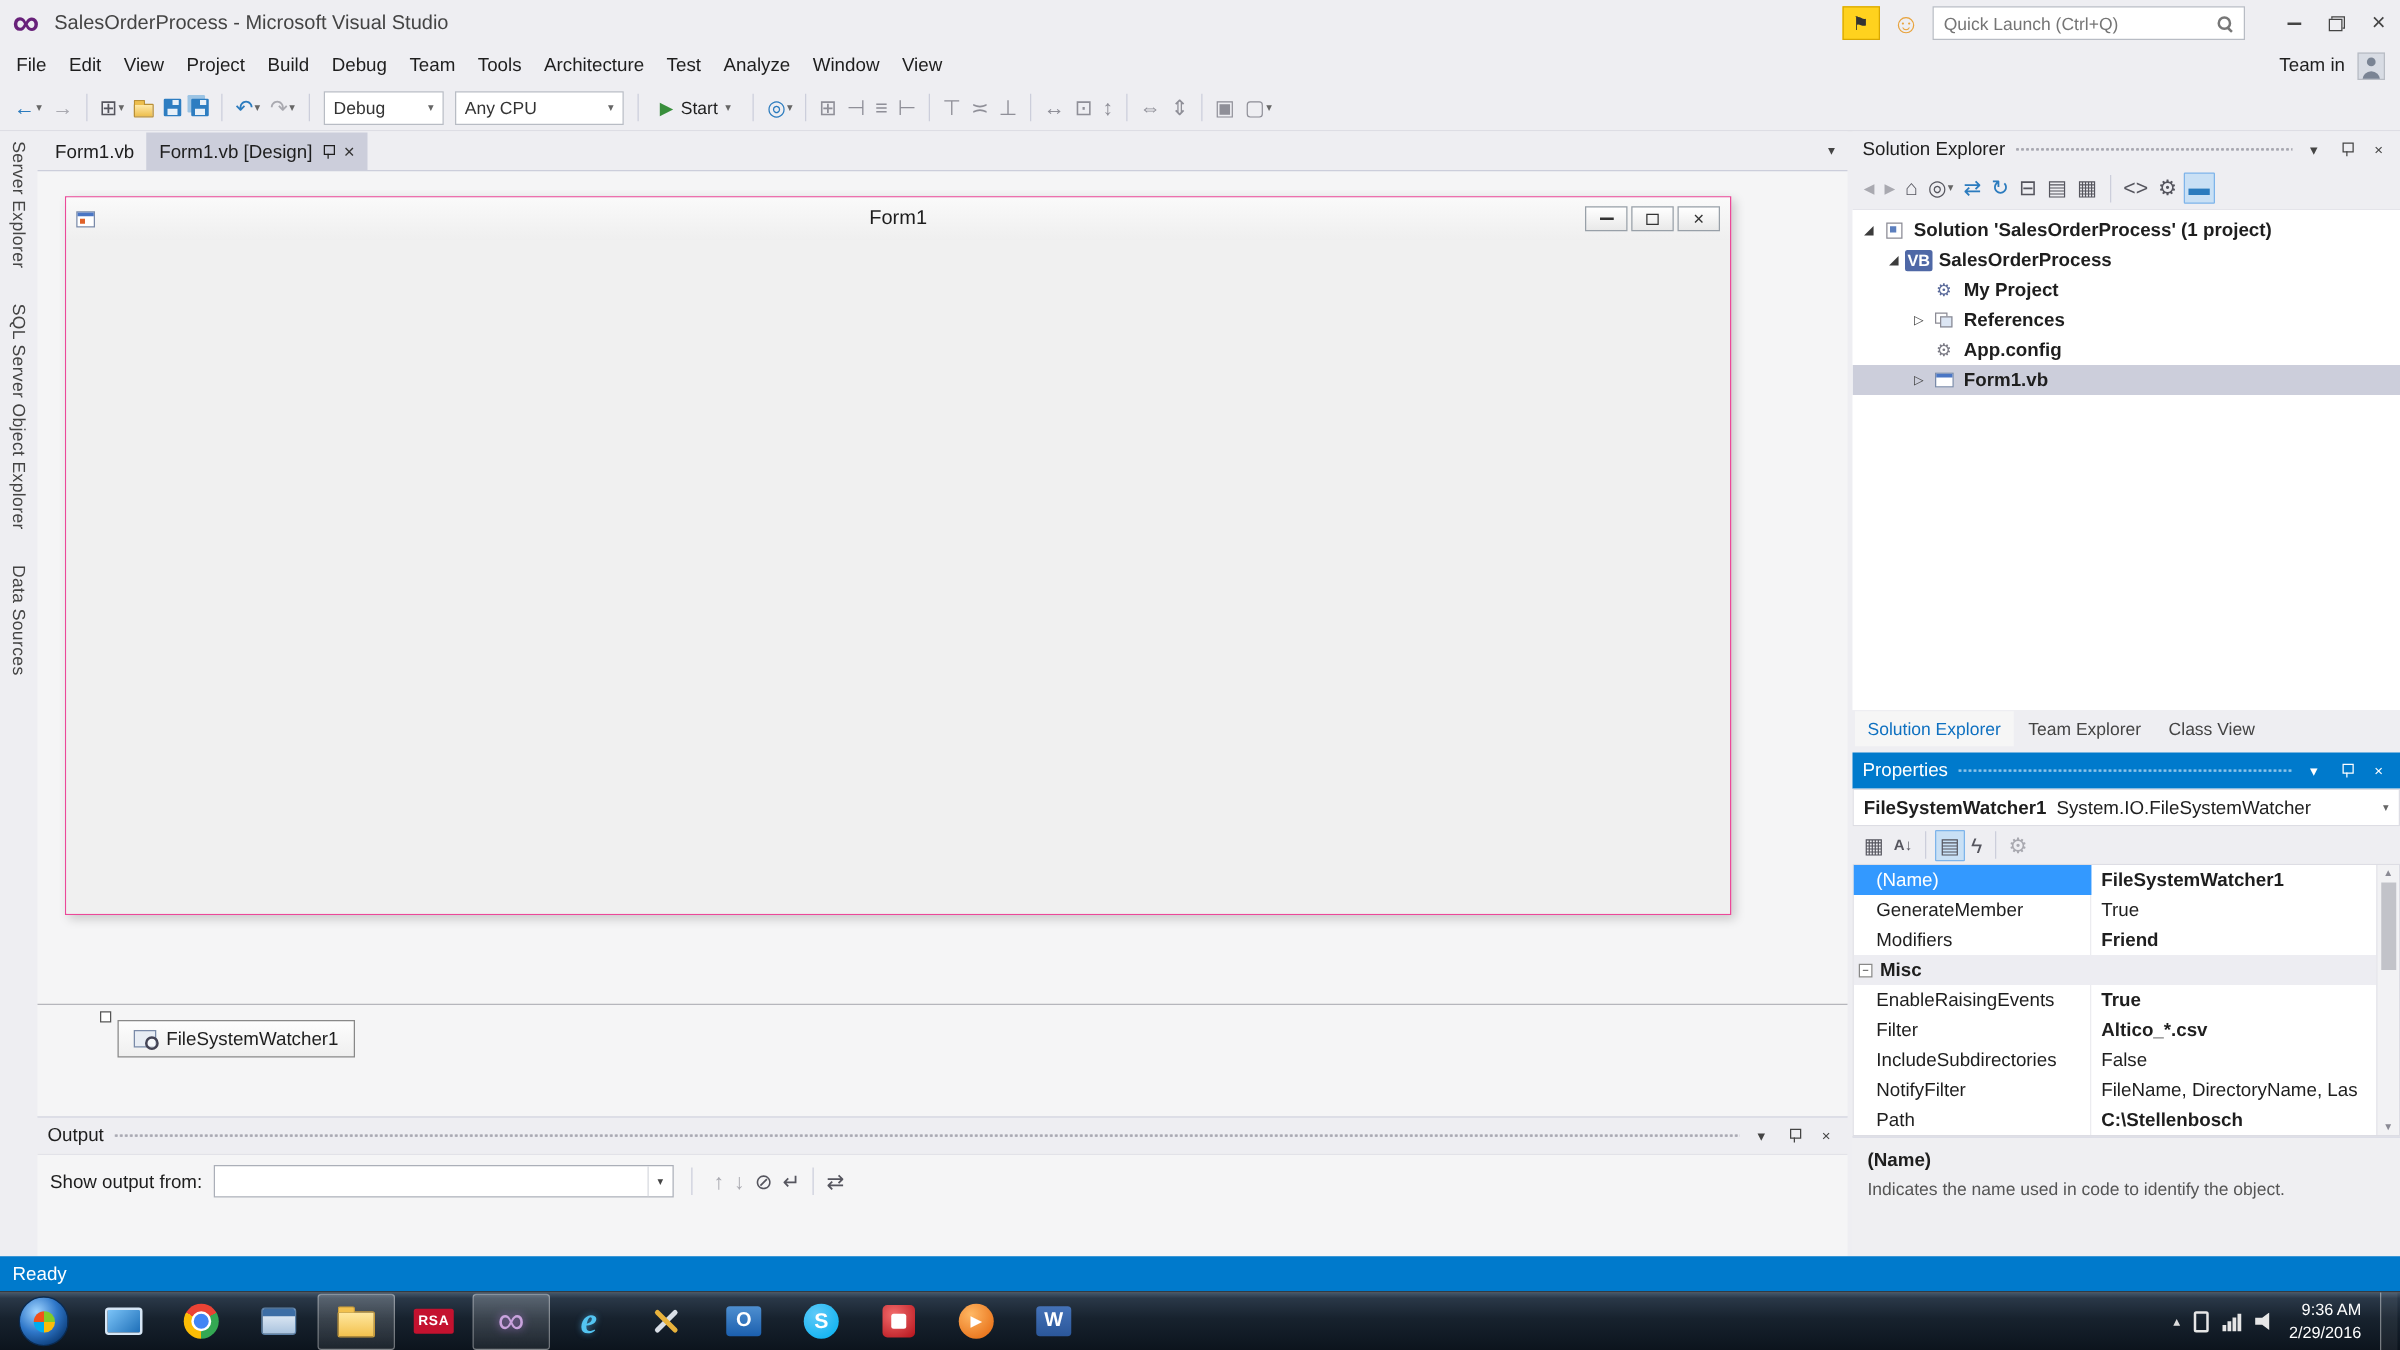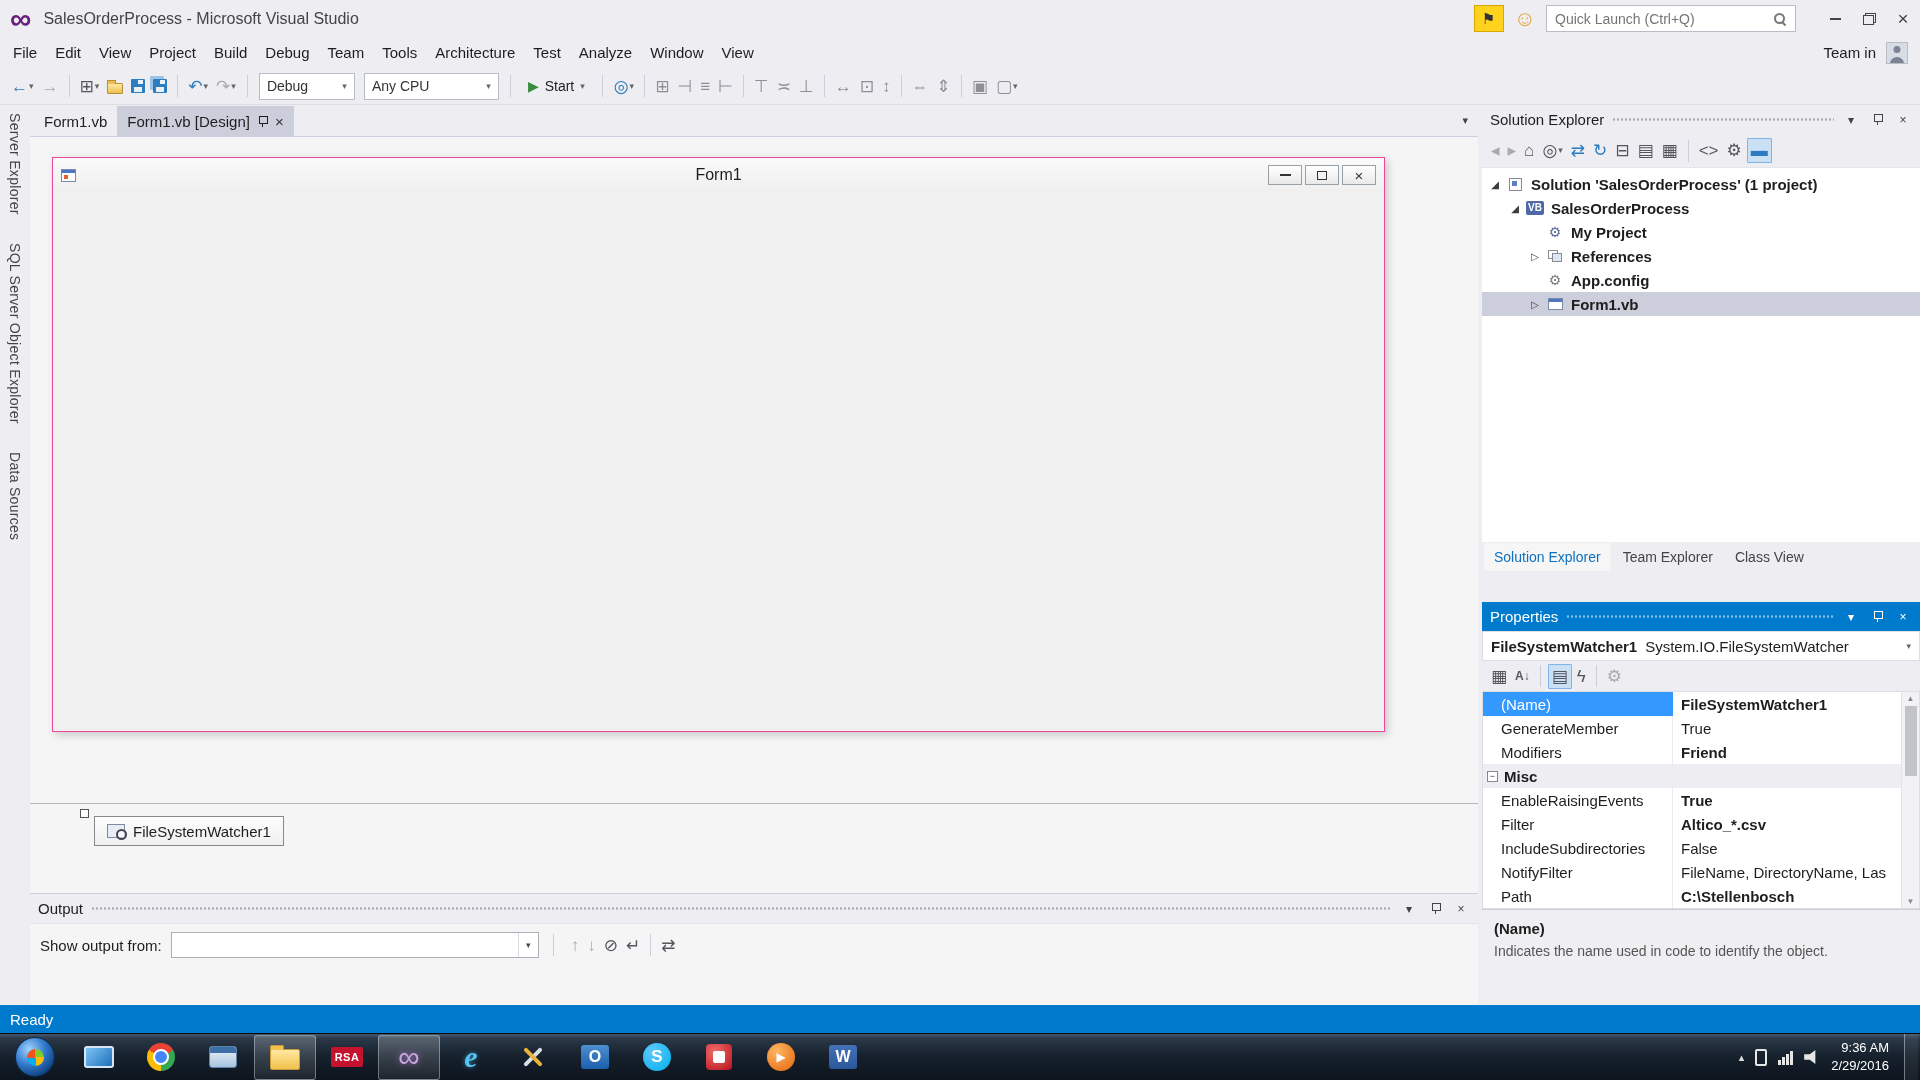--- a/index.html
+++ b/index.html
@@ -54,21 +54,21 @@
   .i-floppy{width:14px;height:14px;background:#2D7DC1;position:relative;border-radius:1px;}
   .i-floppy::before{content:"";position:absolute;left:3px;bottom:1px;width:8px;height:5px;background:#E8F0F8;}
   .i-floppy::after{content:"";position:absolute;right:2px;top:1px;width:5px;height:4px;background:#E8F0F8;}
   .i-floppy2{box-shadow:-3px -3px 0 0 #9CC4E4;}
 
   
   .main{flex:1;display:flex;min-height:0;}
   .leftstrip{width:30px;flex:none;display:flex;flex-direction:column;align-items:center;padding-top:8px;background:#EEEEF2;}
   .vtab{writing-mode:vertical-rl;font-size:14px;color:#444;margin-bottom:28px;letter-spacing:.3px;}
   .center{flex:1;display:flex;flex-direction:column;min-width:0;background:#EEEEF2;}
-  .right{width:438px;flex:none;margin-left:4px;display:flex;flex-direction:column;min-height:0;gap:26px;}
+  .right{width:438px;flex:none;margin-left:4px;display:flex;flex-direction:column;min-height:0;}
 
   
   .doctabs{height:31px;display:flex;align-items:flex-end;padding-left:4px;flex:none;}
   .dtab{height:30px;display:flex;align-items:center;padding:0 10px;font-size:15px;color:#1e1e1e;gap:8px;}
   .dtab.active{background:#CCCEDB;}
   .dtab .tx{font-size:15px;color:#333;}
   .overflow{margin-left:auto;margin-right:10px;align-self:center;color:#444;font-size:11px;}
   .pinic{width:9px;height:13px;position:relative;display:inline-block;}
   .pinic::before{content:"";position:absolute;top:1px;left:1px;width:7px;height:6px;border:1px solid currentColor;}
   .pinic::after{content:"";position:absolute;top:8px;left:4px;width:1px;height:4px;background:currentColor;}
@@ -122,21 +122,21 @@
   .tree{flex:1;background:#fff;overflow:hidden;padding-top:4px;border-top:1px solid #E4E4EA;}
   .trow{height:24px;display:flex;align-items:center;font-size:15px;color:#1e1e1e;white-space:nowrap;}
   .trow.selected{background:#CCCEDB;}
   .texp{width:18px;text-align:center;font-size:10px;color:#3c3c3c;flex:none;}
   .ticon{width:22px;flex:none;display:flex;justify-content:center;align-items:center;}
   .tlabel{margin-left:5px;font-weight:bold;}
   .b{font-weight:bold;}
   .tg{font-size:14px;line-height:1;}
   .ic-sol{width:13px;height:13px;border:1px solid #8A8A94;background:#fff;position:relative;}
   .ic-sol::after{content:"";position:absolute;left:2px;top:2px;width:5px;height:5px;background:#5C7FBE;}
-  .ic-vb{font-size:10px;font-weight:bold;color:#fff;background:#4F68A6;padding:2px 2px;border-radius:2px;line-height:1;}
+  .ic-vb{font-size:13px;font-weight:bold;color:#fff;background:#4F68A6;padding:2px 2px;border-radius:2px;line-height:1;}
   .ic-refs{width:14px;height:12px;position:relative;}
   .ic-refs::before{content:"";position:absolute;left:0;top:0;width:8px;height:7px;border:1px solid #8A8A94;background:#fff;}
   .ic-refs::after{content:"";position:absolute;right:0;bottom:0;width:8px;height:7px;border:1px solid #8A8A94;background:#DCE6F4;}
   .ic-form{width:15px;height:12px;border:1px solid #7A8AA8;background:#fff;position:relative;}
   .ic-form::before{content:"";position:absolute;top:0;left:0;right:0;height:3px;background:#4A76C4;}
   .solx-tabs{height:30px;display:flex;align-items:center;gap:2px;padding:0 2px;flex:none;background:#EEEEF2;}
   .btab{padding:6px 10px;font-size:14px;color:#444;}
   .btab.active{color:#0E70C0;background:#F6F6F6;}
 
   

